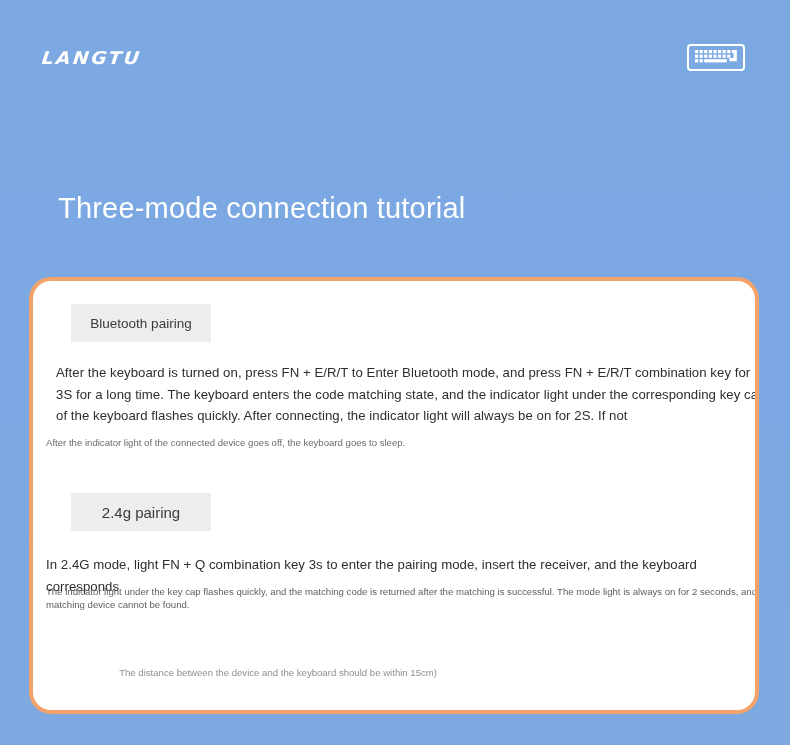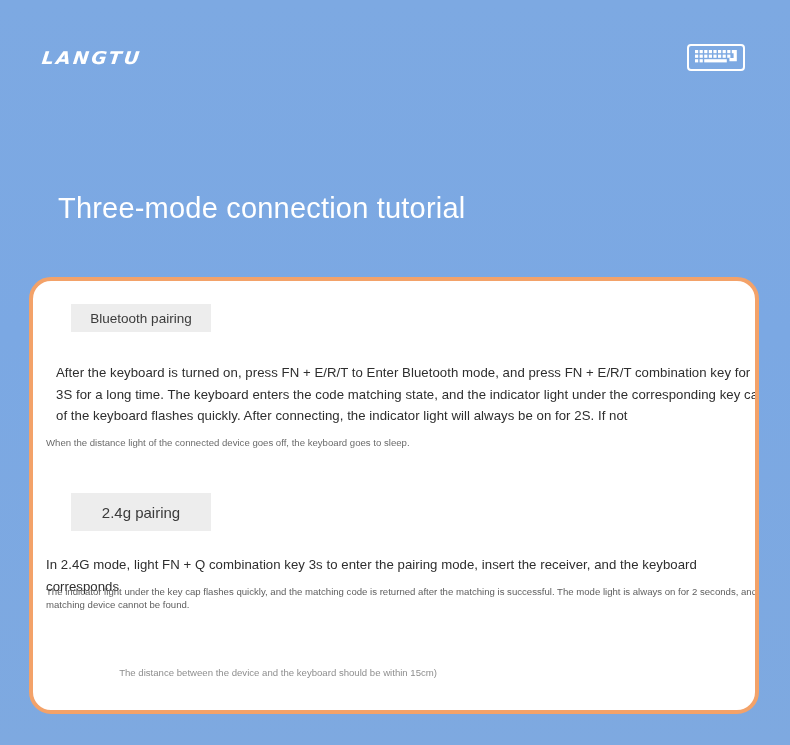--- a/index.html
+++ b/index.html
@@ -98,21 +98,21 @@
   .chip {
     position: absolute;
     background: #ededed;
     color: #3b3b3b;
     font-size: 13.5px;
     display: flex;
     align-items: center;
     justify-content: center;
     box-sizing: border-box;
   }
-  .chip-bt   { left: 38px; top: 23px;  width: 140px; height: 28px; }
+  .chip-bt   { left: 38px; top: 23px;  width: 140px; height: 38px; }
   .chip-24g  { left: 38px; top: 212px; width: 140px; height: 38px; font-size: 15px; }
 
   .body-text {
     position: absolute;
     color: #2e2e2e;
     font-size: 13.2px;
     line-height: 21.5px;
     letter-spacing: 0.05px;
   }
   .p-bt-main  { left: 23px; top: 81px;  width: 710px; }
@@ -172,21 +172,21 @@
 
   <div class="hero-title">Three-mode connection tutorial</div>
 
   <div class="card">
     <div class="card-inner">
 
       <div class="chip chip-bt">Bluetooth pairing</div>
 
       <div class="body-text p-bt-main">After the keyboard is turned on, press FN + E/R/T to Enter Bluetooth mode, and press FN + E/R/T combination key for 3S for a long time. The keyboard enters the code matching state, and the indicator light under the corresponding key cap of the keyboard flashes quickly. After connecting, the indicator light will always be on for 2S. If not</div>
 
-      <div class="note-text p-bt-note">When the distance light of the connected device goes off, the keyboard goes to sleep.</div>
+      <div class="note-text p-bt-note">After the indicator light of the connected device goes off, the keyboard goes to sleep.</div>
 
       <div class="chip chip-24g">2.4g pairing</div>
 
       <div class="body-text p-24g-main">In 2.4G mode, light FN + Q combination key 3s to enter the pairing mode, insert the receiver, and the keyboard corresponds</div>
 
       <div class="note-text p-24g-note">The indicator light under the key cap flashes quickly, and the matching code is returned after the matching is successful. The mode light is always on for 2 seconds, and the matching device cannot be found.</div>
 
 
       <div class="note-text p-dist-note">The distance between the device and the keyboard should be within 15cm)</div>
 

